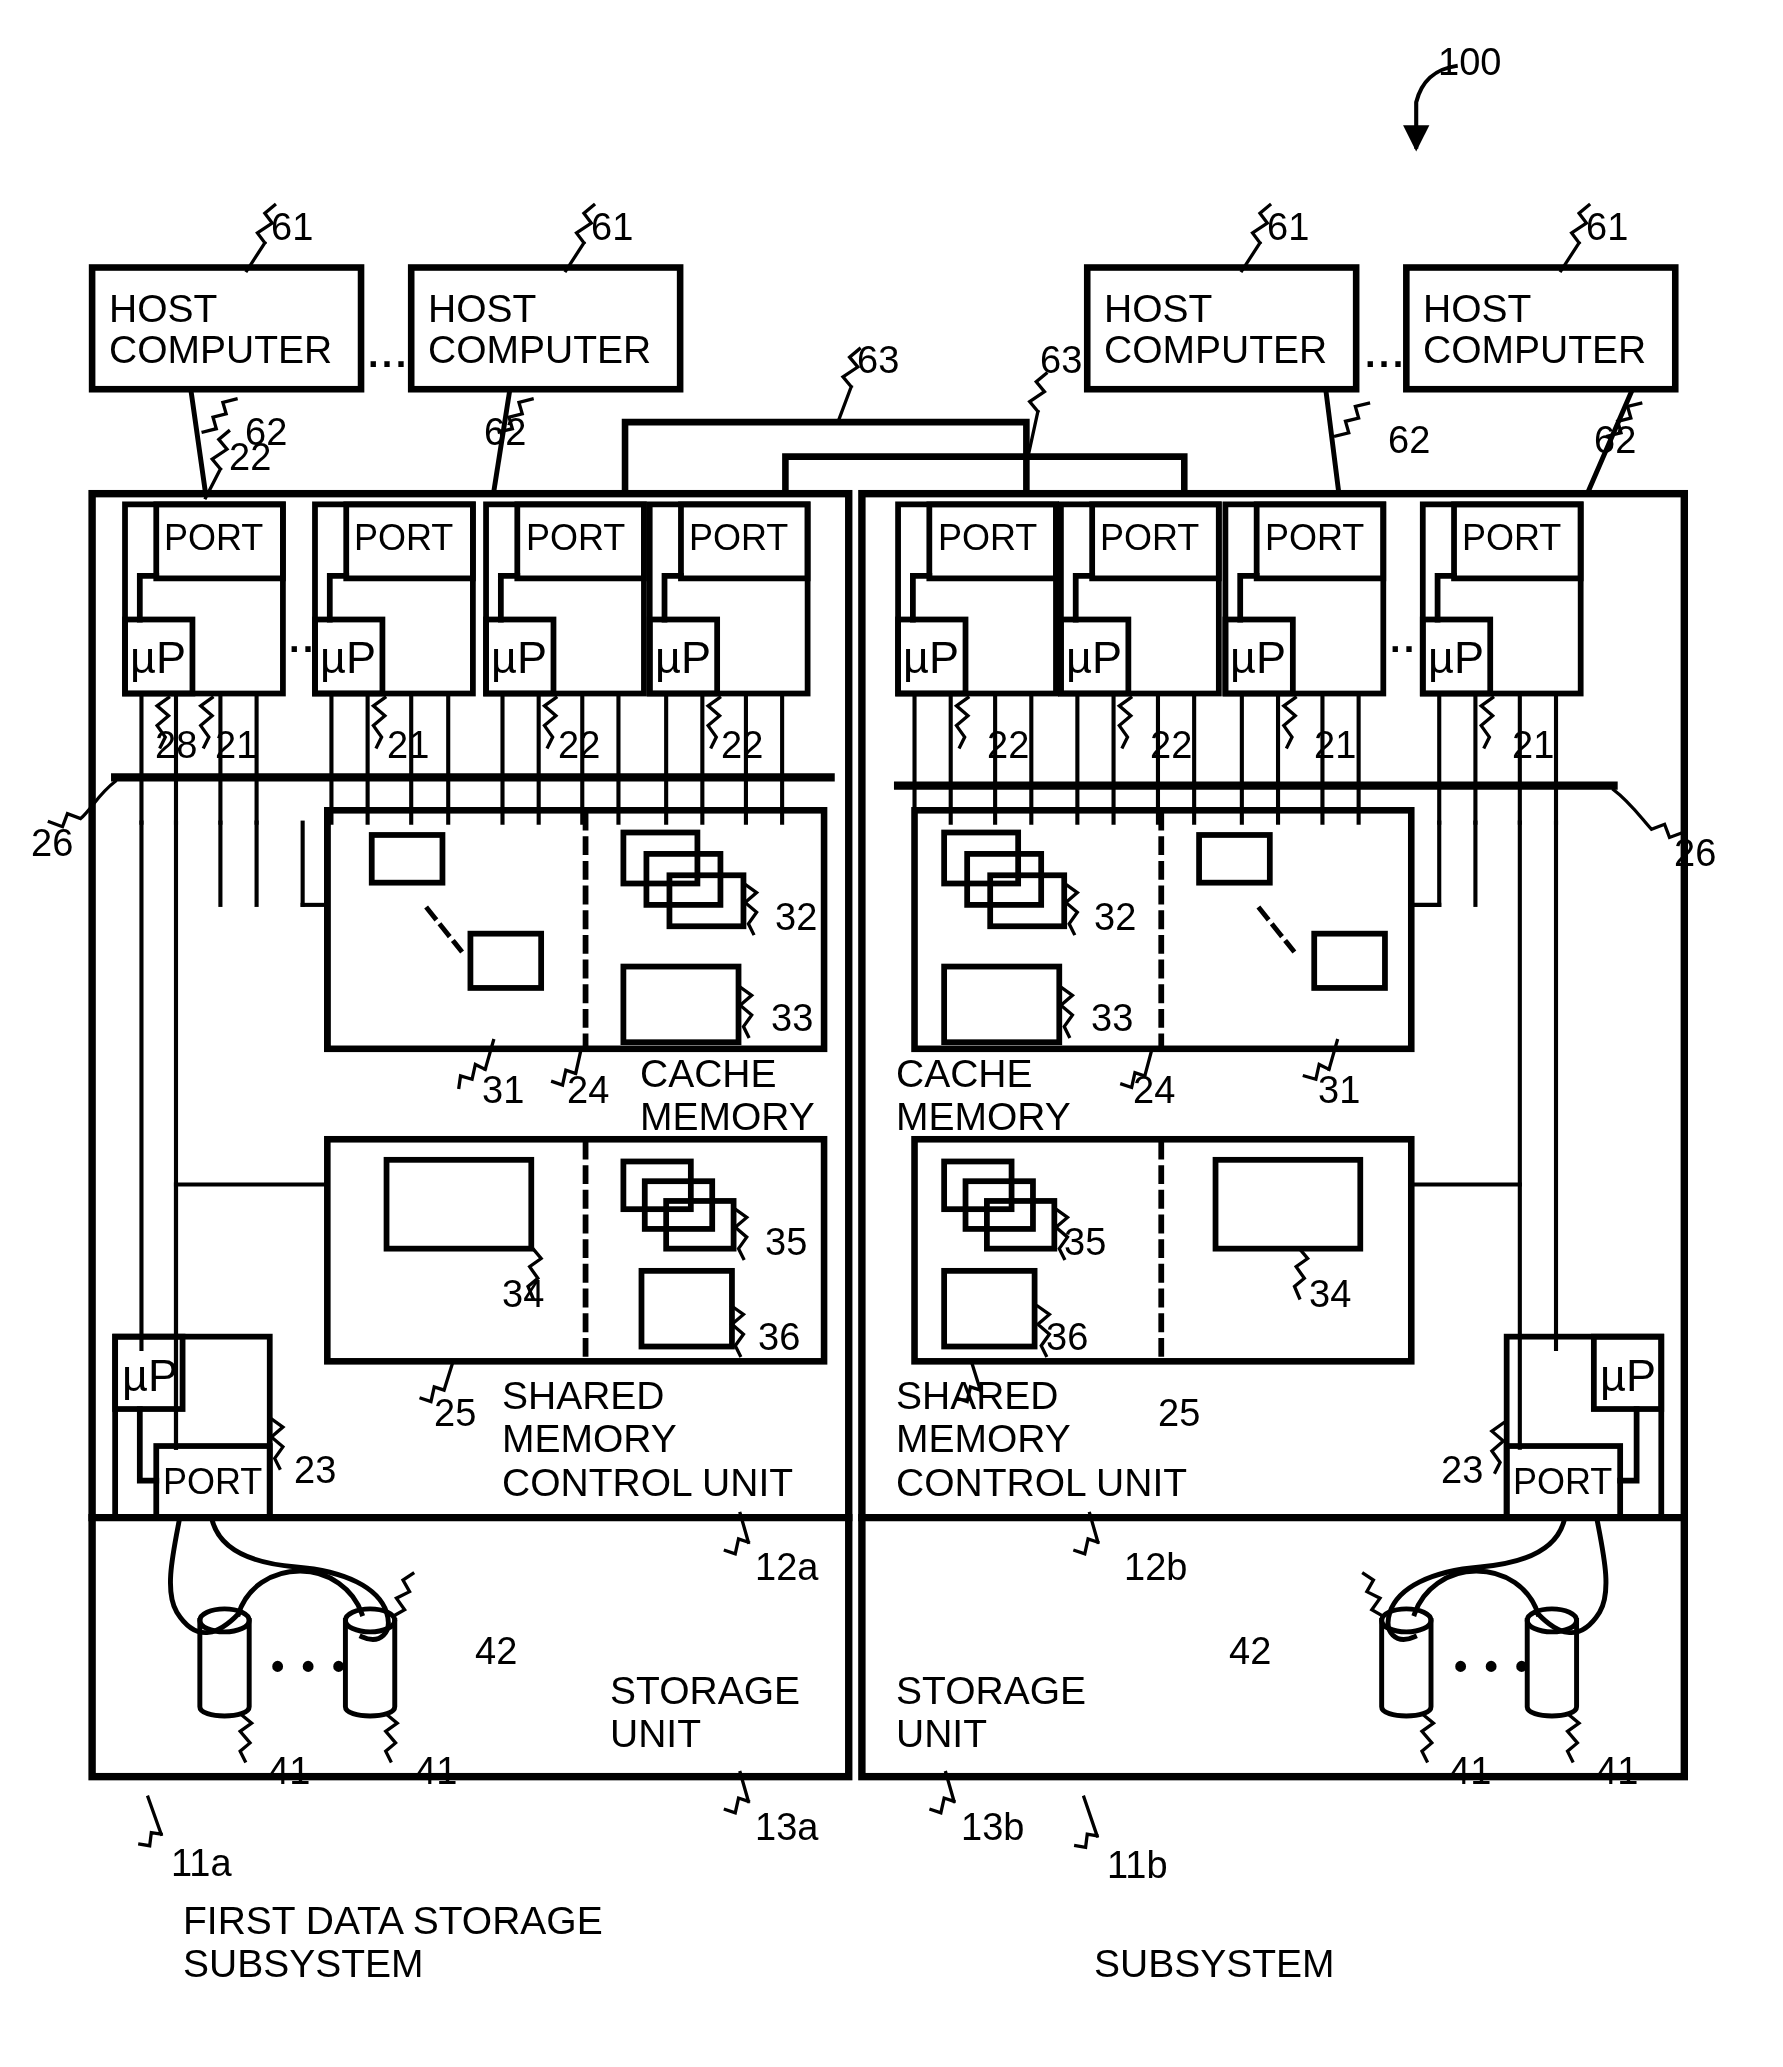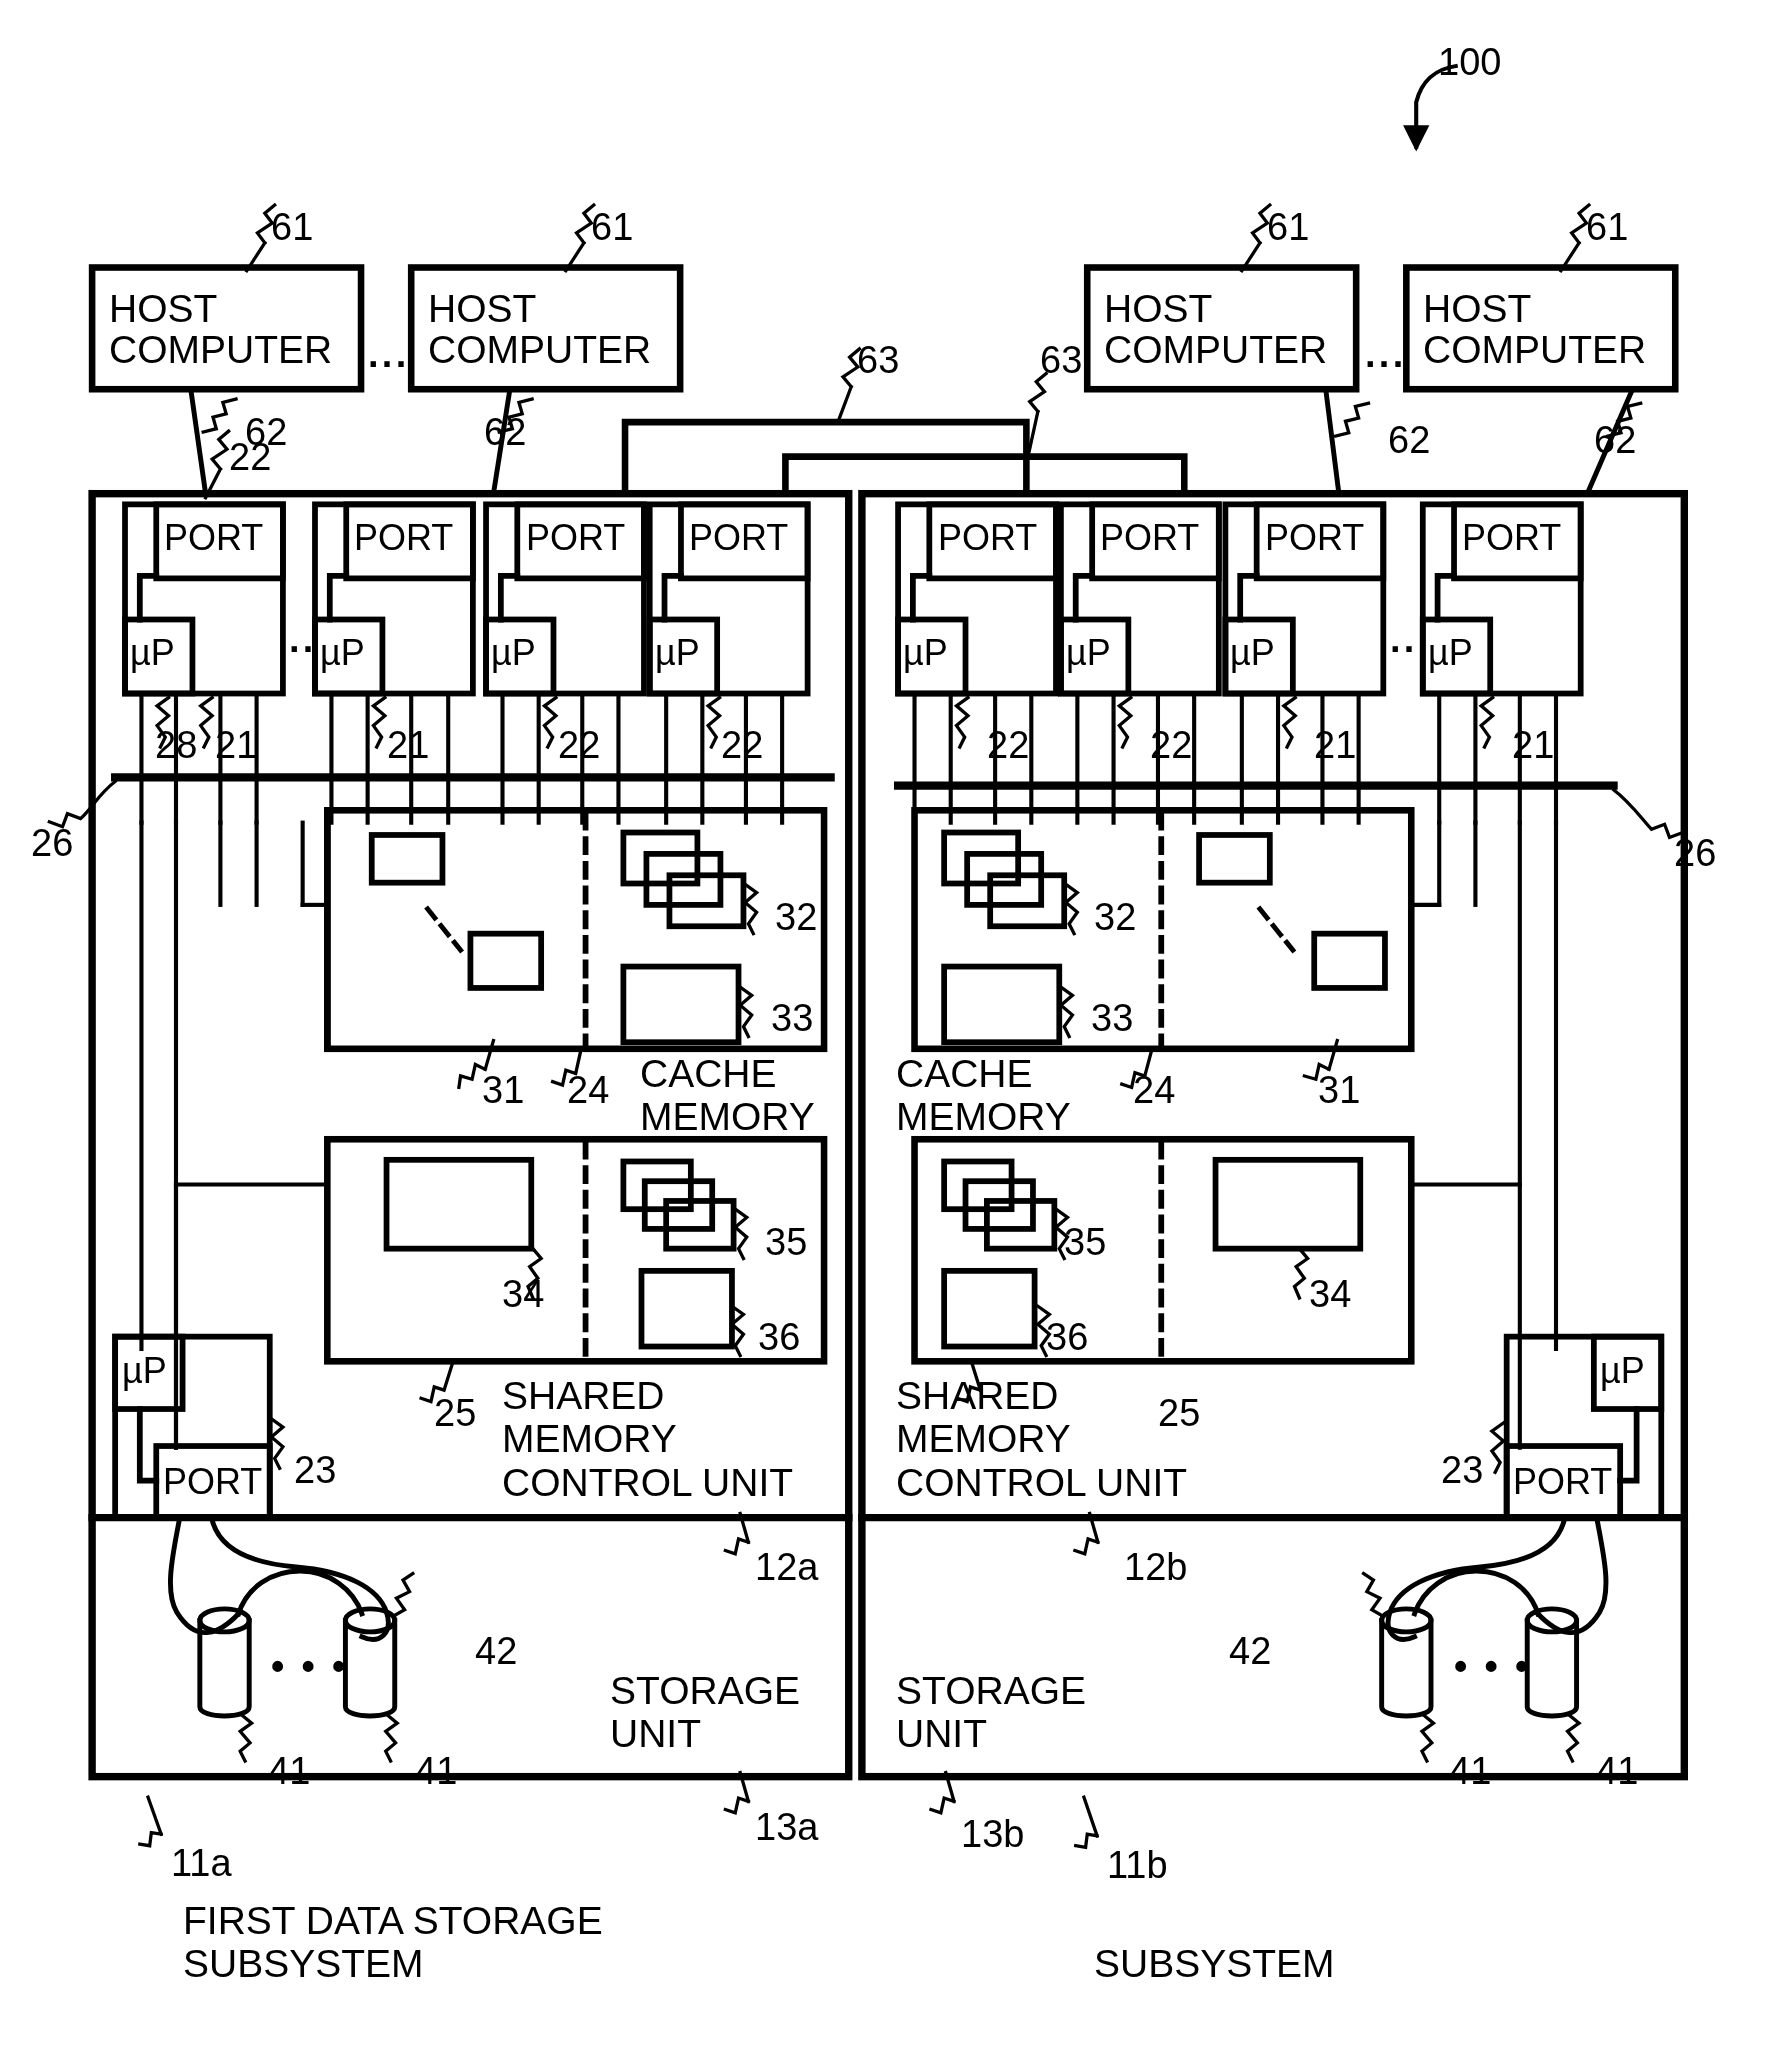--- a/index.html
+++ b/index.html
@@ -5,21 +5,21 @@
   html,body{margin:0;padding:0;background:#fff;}
   body{width:1783px;height:2068px;position:relative;overflow:hidden;
        font-family:"Liberation Sans","DejaVu Sans",sans-serif;color:#000;}
   #root{position:absolute;inset:0;}
   svg{position:absolute;left:0;top:0;width:1783px;height:2068px;overflow:visible;}
   .lbl{position:absolute;white-space:pre;line-height:1.12;}
   .ref{font-size:38px;}
   .title{font-size:39px;letter-spacing:1.6px;}
   .boxtxt{font-size:39px;line-height:1.06;}
   .porttxt{font-size:36px;}
-  .uptxt{font-size:36px;}
+  .uptxt{font-size:45px;}
   .big{font-size:39px;line-height:1.1;}
   .dots{font-size:38px;letter-spacing:3.3px;font-weight:bold;}
 </style>
 </head>
 <body>
 
 <div id="root">
 
 <svg viewBox="0 0 2168 2514" xmlns="http://www.w3.org/2000/svg">
   <g fill="none" stroke="#000" stroke-linecap="square">
@@ -494,21 +494,21 @@
 <div class="lbl ref" style="left:1449px;top:1750px;">41</div>
 <div class="lbl ref" style="left:1596px;top:1750px;">41</div>
 <div class="lbl ref" style="left:1229px;top:1630px;">42</div>
 
 <div class="lbl big" style="left:610px;top:1670px;"><span>STORAGE</span><br><span>UNIT</span></div>
 <div class="lbl big" style="left:896px;top:1670px;"><span>STORAGE</span><br><span>UNIT</span></div>
 
 <div class="lbl ref" style="left:755px;top:1546px;">12a</div>
 <div class="lbl ref" style="left:1124px;top:1546px;">12b</div>
 <div class="lbl ref" style="left:755px;top:1806px;">13a</div>
-<div class="lbl ref" style="left:961px;top:1806px;margin-top:7px;">13b</div>
+<div class="lbl ref" style="left:961px;top:1806px;">13b</div>
 
 <div class="lbl ref" style="left:171px;top:1842px;">11a</div>
 <div class="lbl big" style="left:155px;top:1900px;margin-left:28px;"><span>FIRST DATA STORAGE</span><br><span>SUBSYSTEM</span></div>
 
 <div class="lbl ref" style="left:1107px;top:1844px;">11b</div>
 <div class="lbl big" style="left:1094px;top:1900px;"><br><span>SUBSYSTEM</span></div>
 
 </div>
 
 

